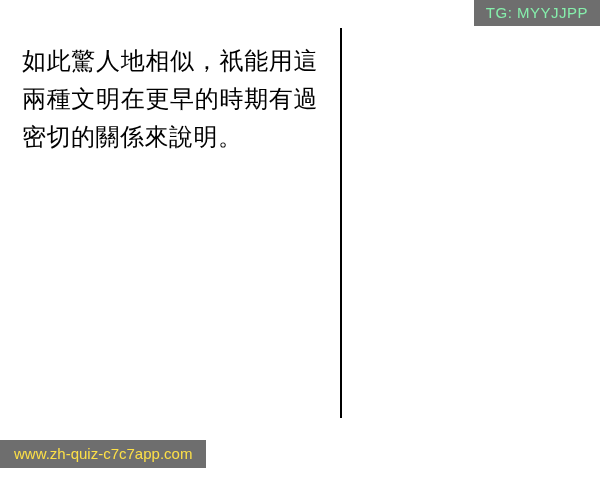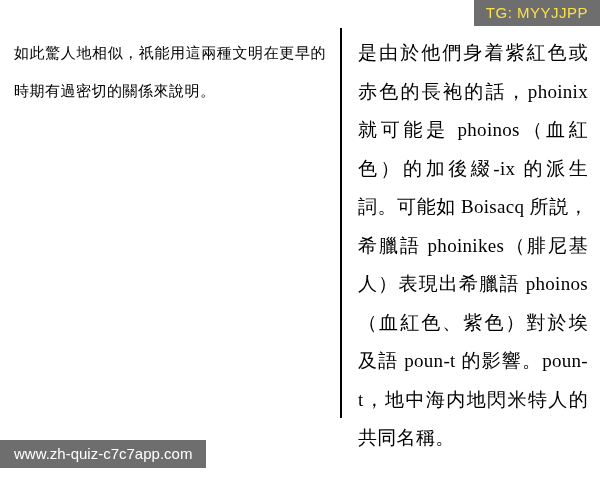--- a/index.html
+++ b/index.html
@@ -23,37 +23,37 @@
     height: 480px;
     background: #ffffff;
   }
 
   
   .tg-badge {
     position: absolute;
     top: 0;
     right: 0;
     background: #6e6e6e;
-    color: #fde047;
+    color: #86efac;
     font-family: "Liberation Sans", sans-serif;
     font-size: 15px;
     letter-spacing: 0.5px;
     padding: 5px 12px 6px 12px;
     line-height: 1;
     z-index: 5;
     white-space: nowrap;
   }
 
   
   .url-badge {
     position: absolute;
     left: 0;
     bottom: 12px;
     background: #6e6e6e;
-    color: #ffffff;
+    color: #fde047;
     font-family: "Liberation Sans", sans-serif;
     font-size: 15px;
     padding: 6px 14px 7px 14px;
     line-height: 1;
     z-index: 5;
     white-space: nowrap;
   }
 
   
   .columns {
@@ -85,24 +85,24 @@
   .divider {
     position: absolute;
     left: 340px;
     top: 28px;
     width: 2px;
     height: 390px;
     background: #000000;
   }
 
   .para {
-    font-size: 15px;
+    font-size: 24px;
     line-height: 38px;
     color: #000000;
-    margin: 0;
+    margin: 8px;
     text-align: justify;
     text-justify: inter-character;
     letter-spacing: 0.5px;
   }
 
   .para.indent {
     text-indent: 38px;
   }
 
   .para-right {
@@ -121,23 +121,20 @@
 <div class="page">
 
   <div class="tg-badge">TG: MYYJJPP</div>
 
   <div class="columns">
 
     <div class="col col-left">
       <p class="para">如此驚人地相似，祇能用這兩種文明在更早的時期有過密切的關係來說明。</p>
     </div>
 
-    <div class="col col-right">
-      <p class="para-right">是由於他們身着紫紅色或赤色的長袍的話，phoinix 就可能是 phoinos（血紅色）的加後綴-ix 的派生詞。可能如 Boisacq 所説，希臘語 phoinikes（腓尼基人）表現出希臘語 phoinos（血紅色、紫色）對於埃及語 poun-t 的影響。poun-t，地中海内地閃米特人的共同名稱。</p>
-    </div>
 
   </div>
 
   <div class="divider"></div>
 
   <div class="url-badge">www.zh-quiz-c7c7app.com</div>
 
 </div>
 
 </body></html>

